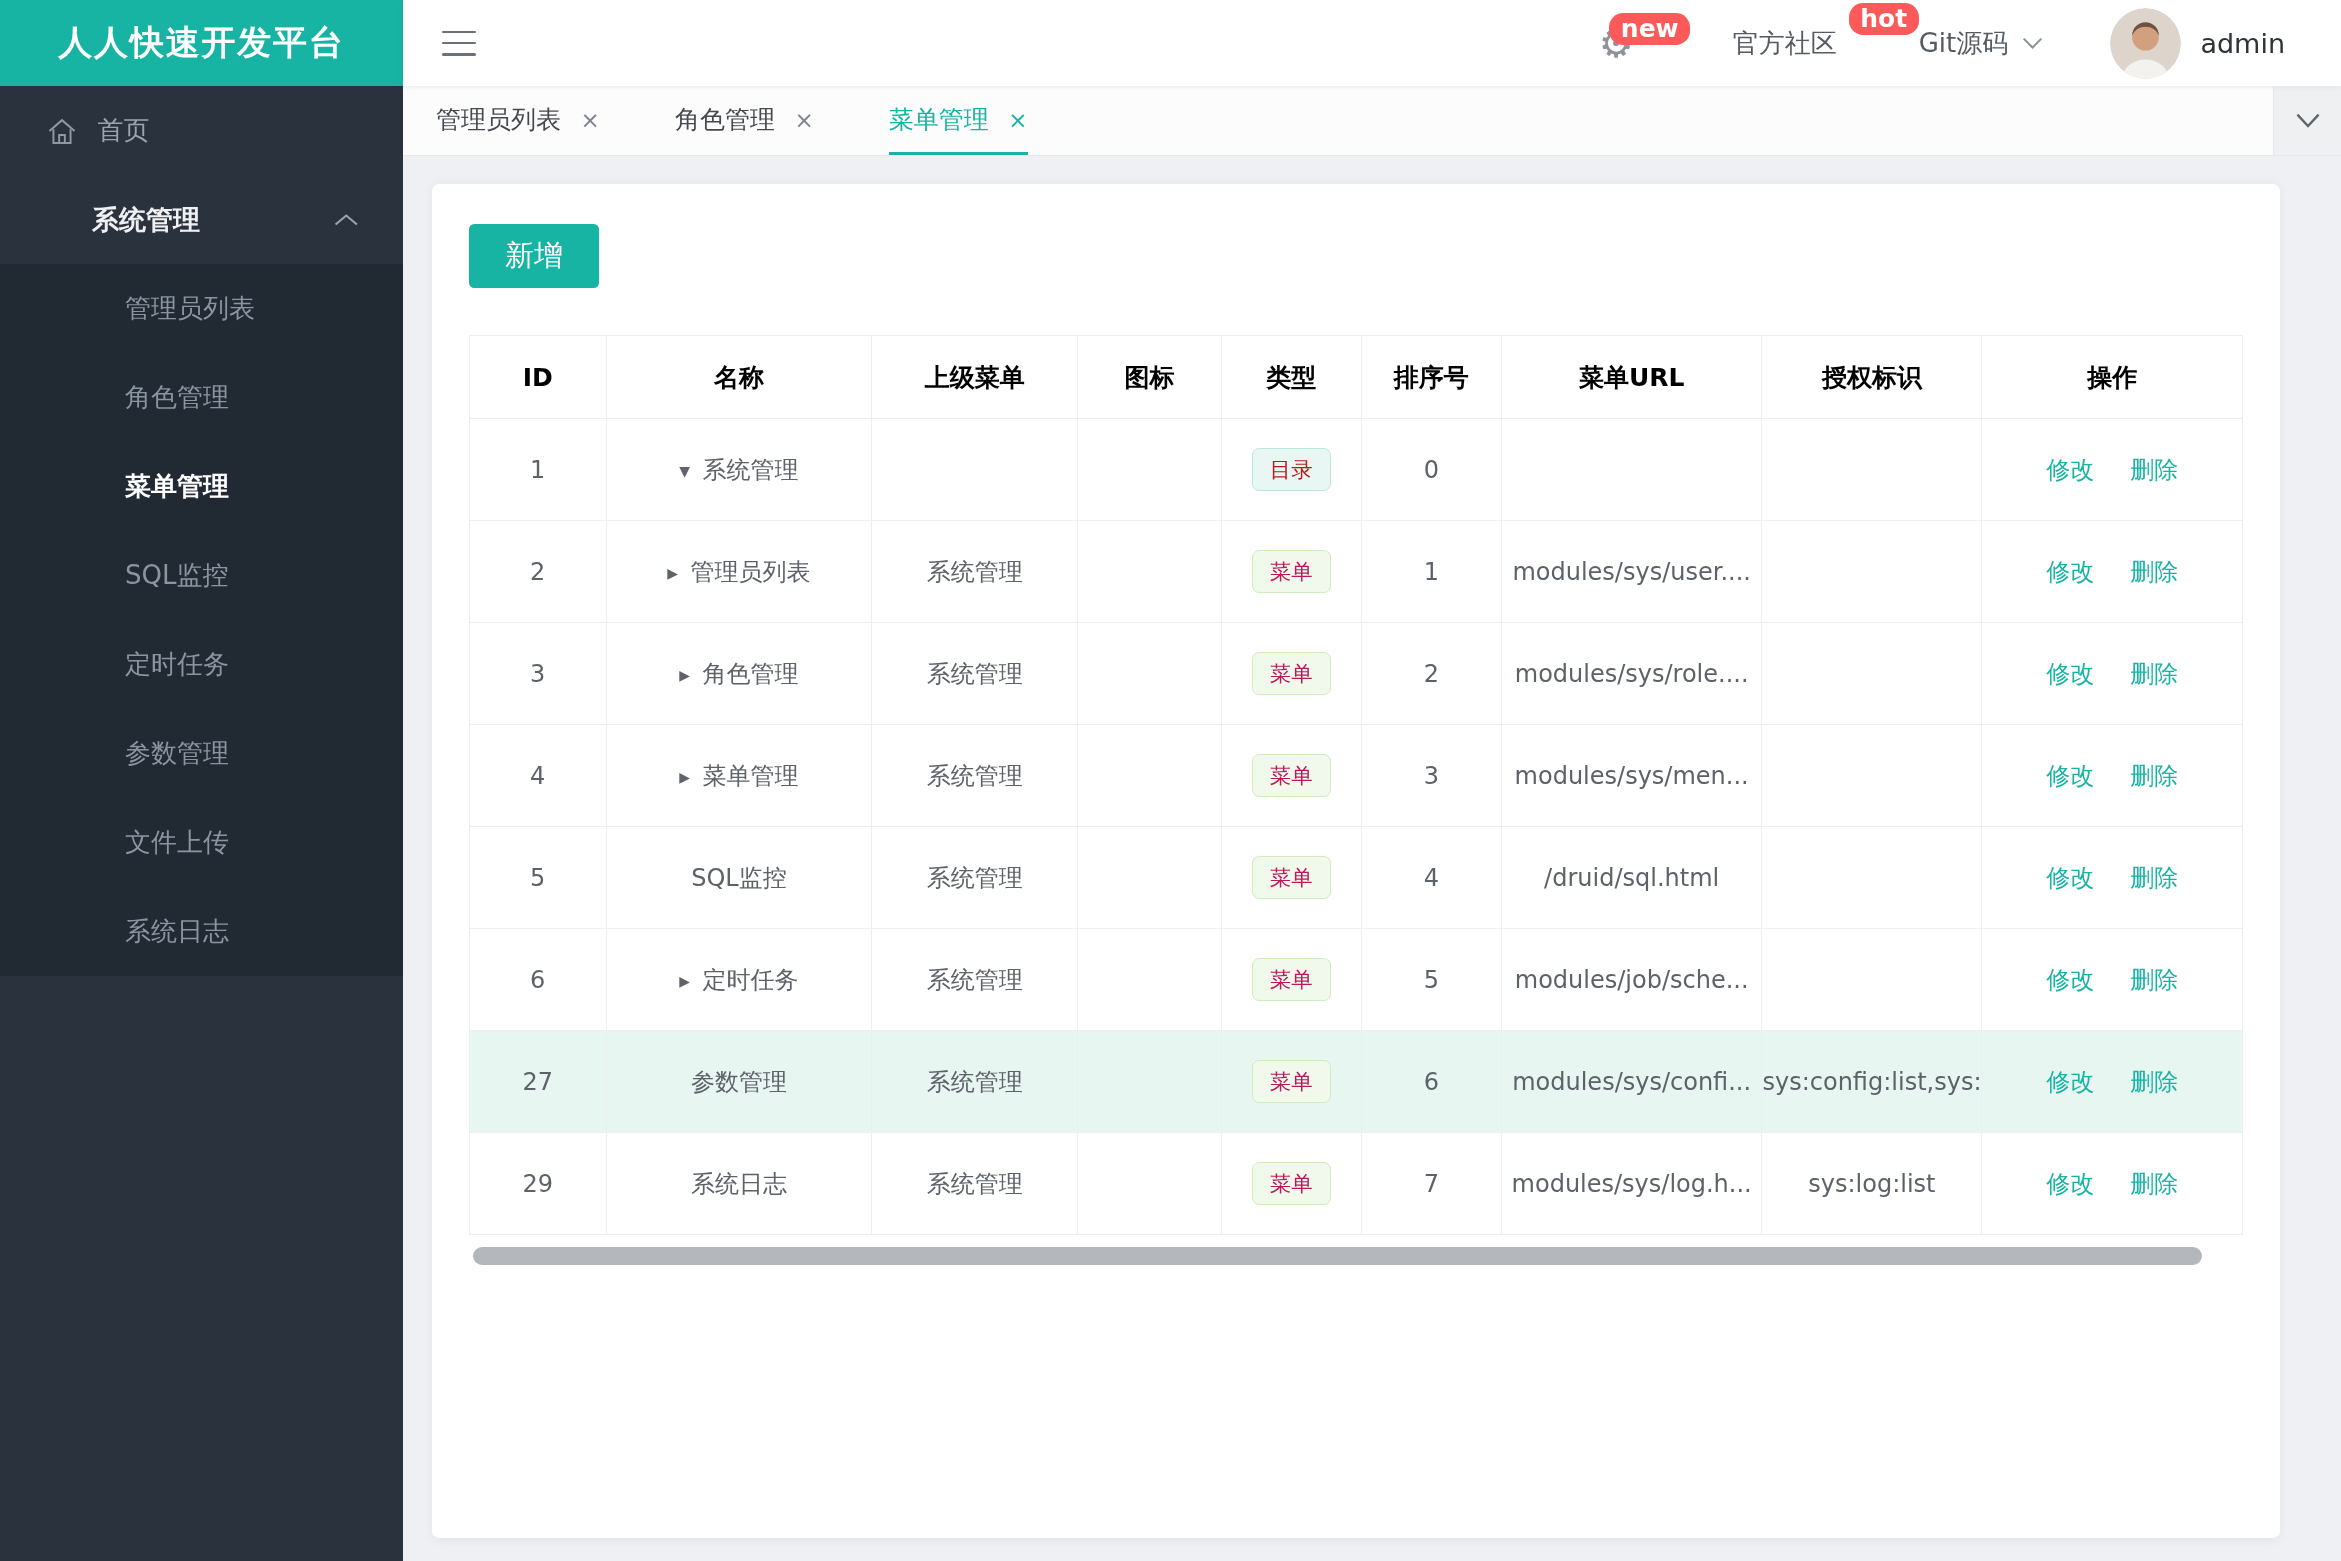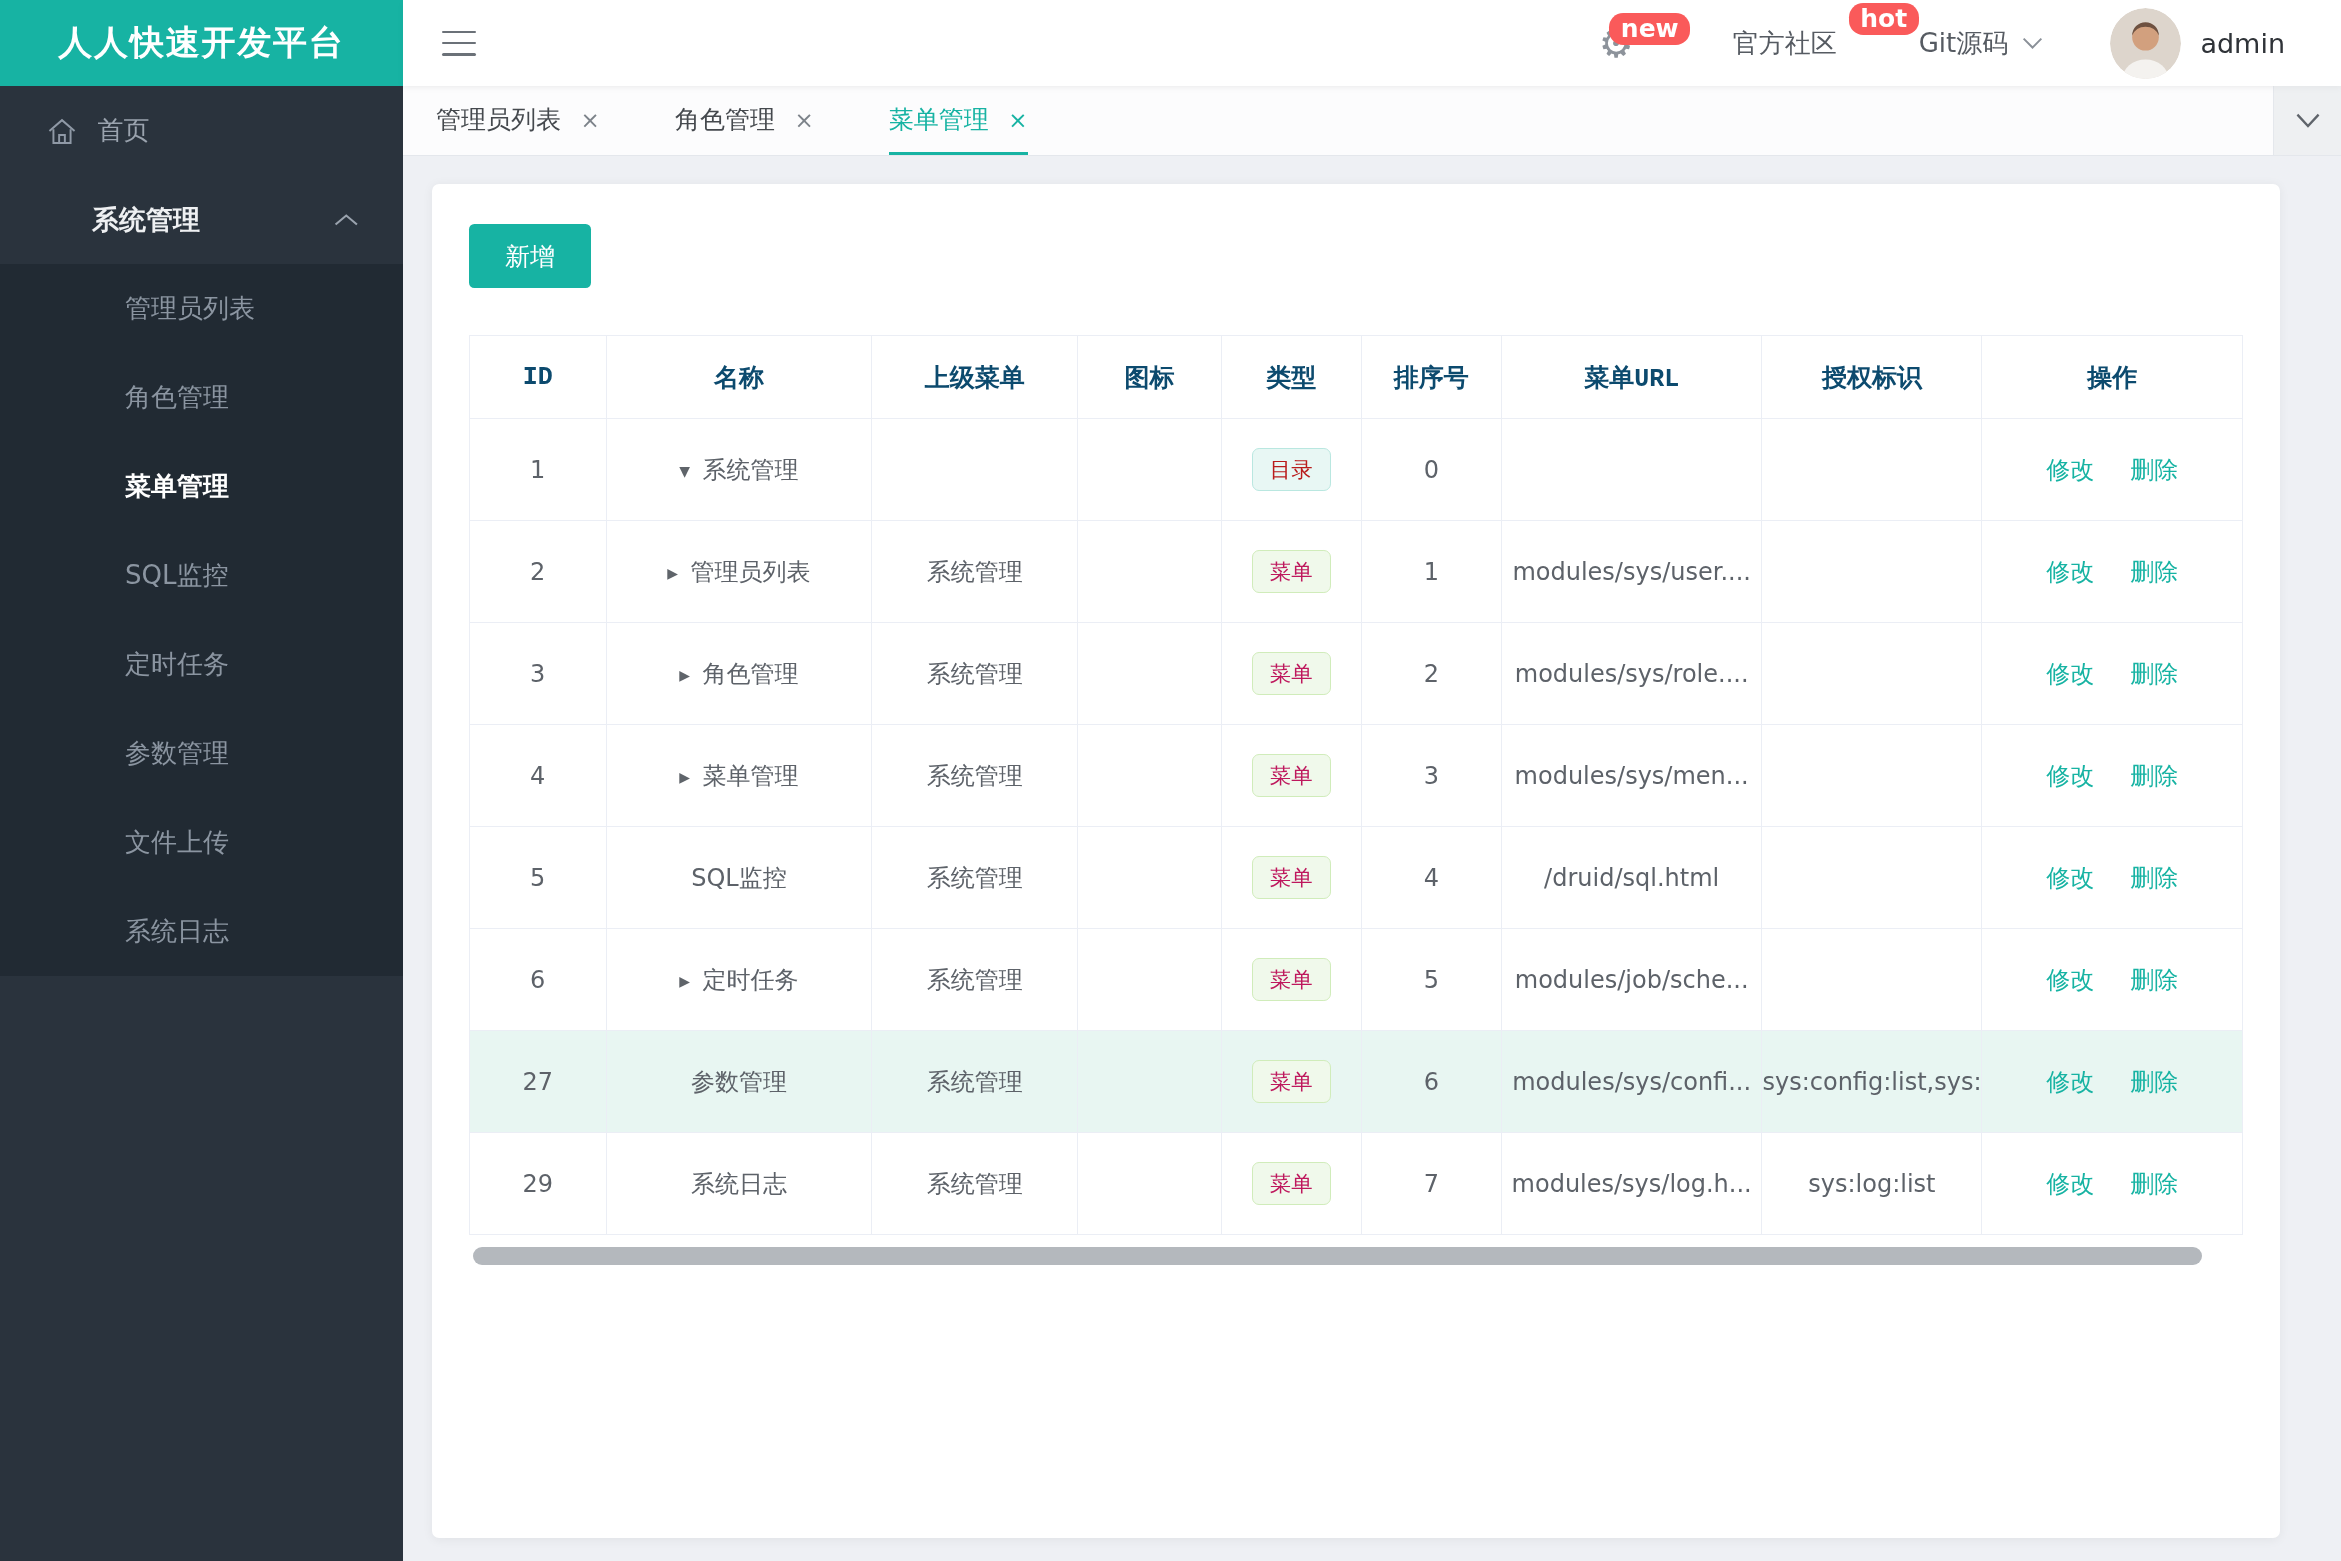--- a/index.html
+++ b/index.html
@@ -55,27 +55,27 @@
   .tab .tab-close { margin-left:19.6px; font-size:23px; color:#7d838a; }
   .tab.active { color:#17b3a3; border-bottom-color:#17b3a3; }
   .tab.active .tab-close { color:#17b3a3; }
   .tab-arrow { position:absolute; right:0; top:0; width:69px; height:100%; background:#eef0f2;
     border-left:0.9px solid #e4e7ec; display:flex; align-items:center; justify-content:center; cursor:pointer; }
 
   
   .content { flex:1; background:#eef0f4; padding:28px 62px 24px 29px; overflow:hidden; }
   .card { background:#ffffff; border-radius:7.1px; min-height:1354px;
     box-shadow:0 1.8px 10.7px rgba(0,0,0,0.06); padding:40px 37px; }
-  .btn-add { background:#17b3a3; color:#ffffff; border:none; border-radius:5.3px; font-size:25px;
+  .btn-add { background:#17b3a3; color:#ffffff; border:none; border-radius:5.3px; font-size:29px;
     font-family:inherit; padding:0 36px; height:64px; margin-bottom:47px; cursor:pointer; }
 
   
   table { width:100%; border-collapse:collapse; table-layout:fixed; }
   th, td { border:0.9px solid #ebeef5; text-align:center; overflow:hidden; white-space:nowrap; }
-  th { height:83px; font-size:25px; color:#0c4a6e; font-weight:bold; background:#ffffff;font-family:Liberation Mono, monospace; }
+  th { height:83px; font-size:25px; color:#000000; font-weight:bold; background:#ffffff; }
   td { height:102px; font-size:24px; color:#5d6269; background:#ffffff; }
   th:last-child, td:last-child { position:relative; box-shadow:-12.5px 0 12.5px -9px rgba(0,0,0,0.16); }
   tr.row-highlight td { background:#e8f6f2; }
   .expander { margin-right:12.5px; font-size:21.4px; color:#5f646a; cursor:pointer; }
   .expander:empty { display:none; }
   .tag { display:inline-block; padding:8px 17px; font-size:21.4px; border-radius:7.1px; line-height:1.2;
     color:#be185d; background:#f0f9eb; border:0.9px solid #d0ecba; }
   .tag.tag-dir { color:#b91c1c; background:#e8f7f4; border-color:#b9e7e0; }
   .op-link { color:#17b3a3; cursor:pointer; margin:0 14.2px; }
 

